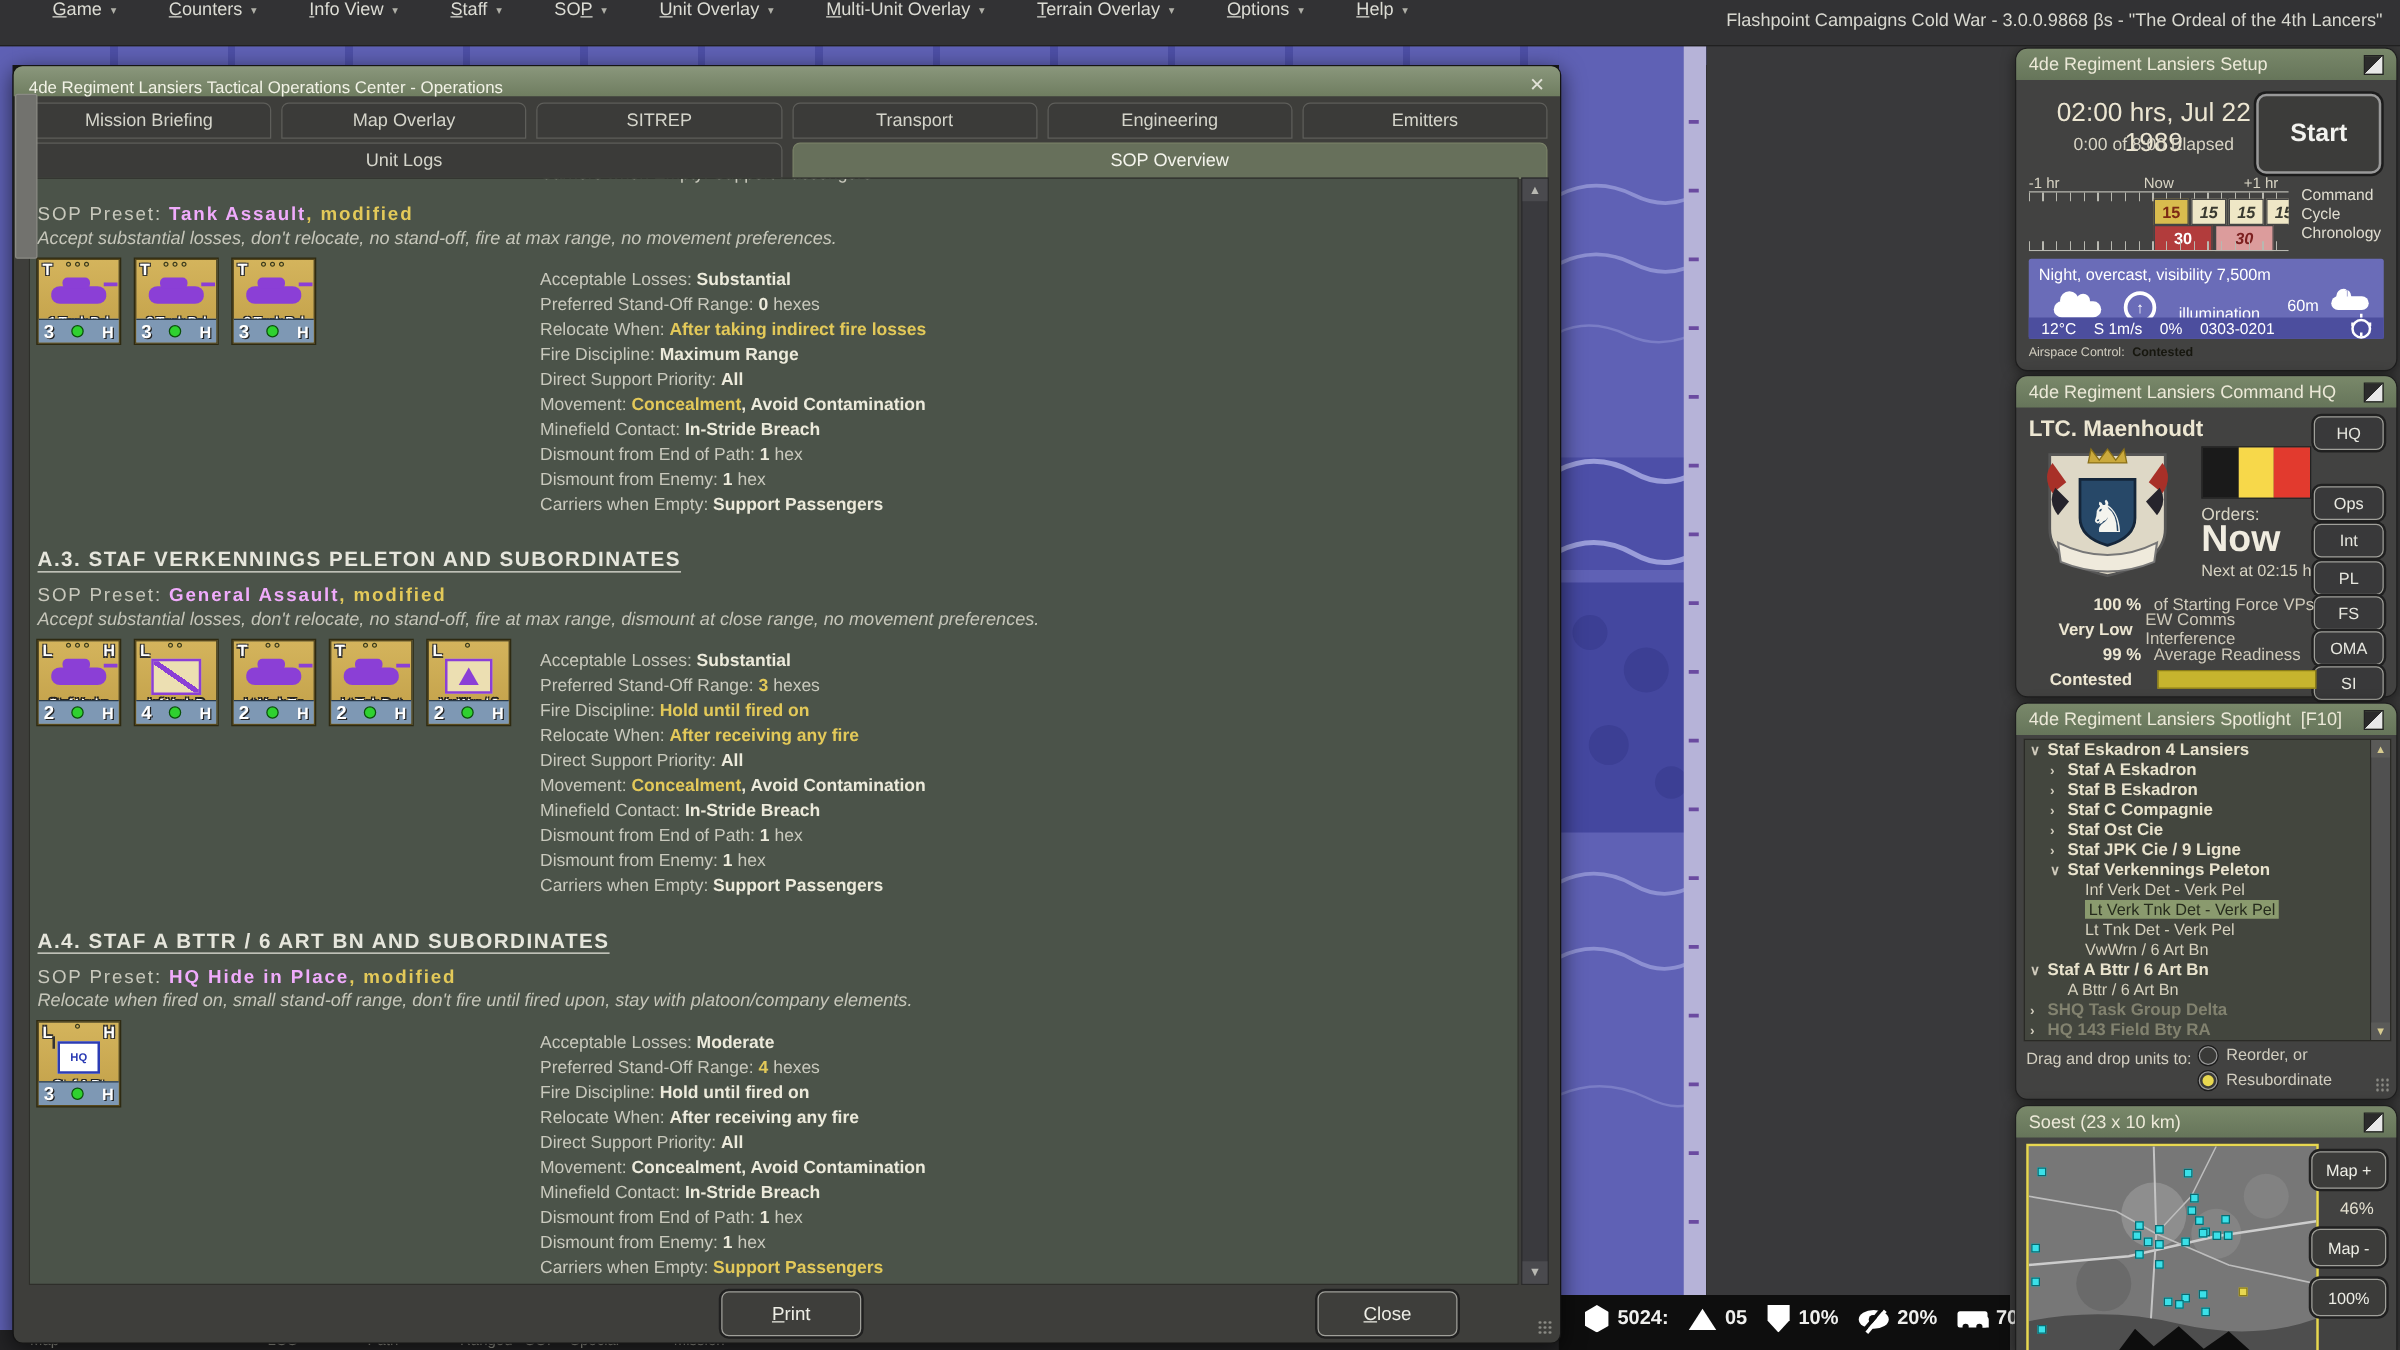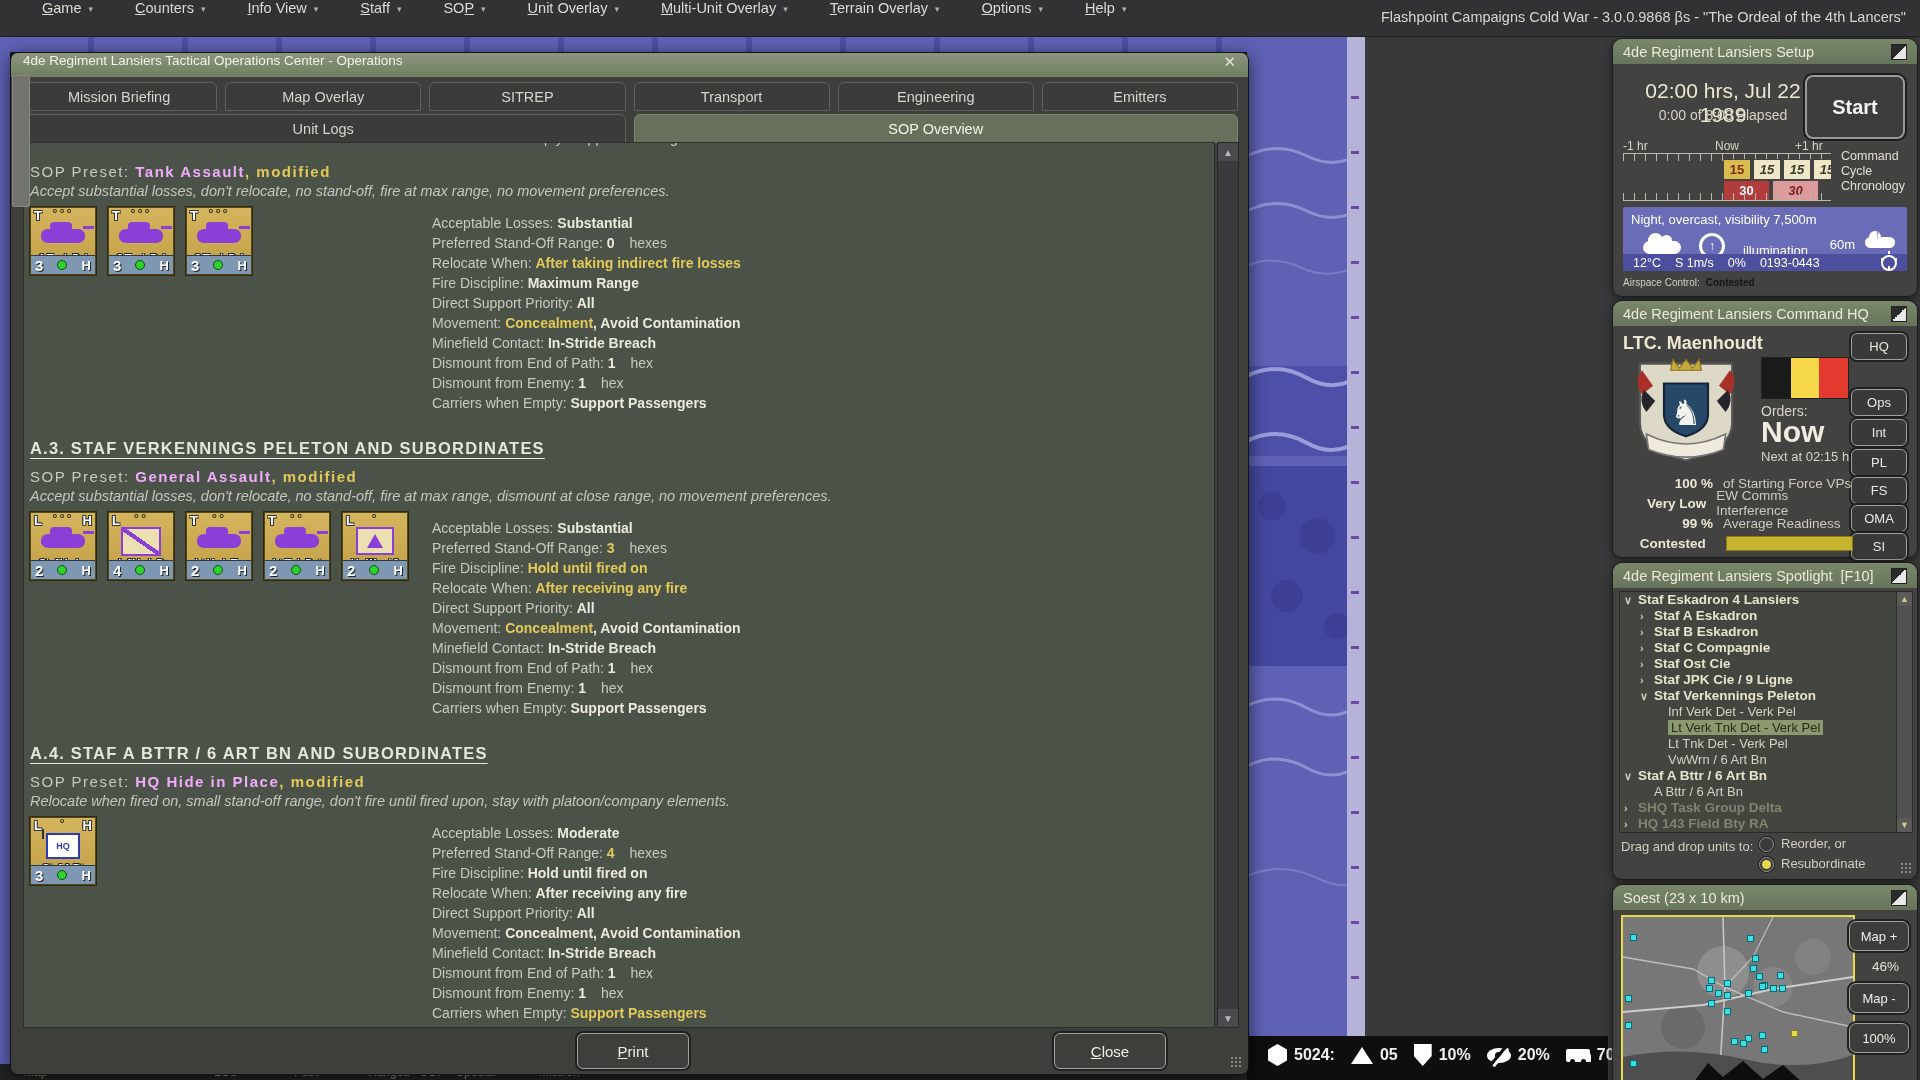--- a/index.html
+++ b/index.html
@@ -37,21 +37,21 @@
   .ic-eye{width:24px;height:15px;background:#fff;border-radius:50%;}
   .ic-eye::before{content:"";position:absolute;left:8px;top:4px;width:7px;height:7px;background:#0e0e0e;border-radius:50%;}
   .ic-eye::after{content:"";position:absolute;left:10px;top:-4px;width:3px;height:23px;background:#0e0e0e;transform:rotate(40deg);box-shadow:3px 0 0 #fff;}
   .ic-truck{width:24px;height:13px;background:#fff;border-radius:2px;}
   .ic-truck::before{content:"";position:absolute;right:-1px;top:4px;width:8px;height:9px;background:#fff;border-radius:2px 3px 0 0;}
   .ic-truck::after{content:"";position:absolute;left:4px;bottom:-2px;width:5px;height:5px;border-radius:50%;background:#0e0e0e;box-shadow:11px 0 0 #0e0e0e;}
   
   .dialog{position:absolute;left:10px;top:52px;width:1237px;height:1021px;background:#3e3e3b;
           border:1px solid #141414;border-radius:8px;box-shadow:0 4px 18px rgba(0,0,0,.6);z-index:10;}
   .dtitle{height:24px;background:linear-gradient(#8a977c,#6f7d60);border-radius:7px 7px 0 0;
-          display:flex;align-items:flex-start;padding:0 12px;color:#f2f2e6;font-size:13.5px;}
+          display:flex;align-items:flex-end;padding:0 12px;color:#f2f2e6;font-size:13.5px;}
   .dclose{margin-left:auto;color:#e2e2d8;font-size:15px;cursor:default;}
   .tabrow{display:flex;gap:8px;margin:5px 10px 0 10px;}
   .tab{flex:1;height:27px;background:#3b3b39;border:1px solid #5e5e5a;border-radius:6px 6px 0 0;
        color:#d5d5cb;font-size:14.5px;display:flex;align-items:center;justify-content:center;}
   .tabrow2{margin-top:3px;}
   .tab.active{background:#67705b;border-color:#7a8268;color:#f4f4ec;}
   .content{position:absolute;left:12px;top:89px;width:1190px;height:884px;background:#4b5349;
            border:1px solid #2e2e2a;overflow:hidden;color:#c9c9bd;}
   .vscroll{position:absolute;left:1206px;top:89px;width:20px;height:884px;background:#3a3a3e;border:1px solid #2a2a2a;}
   .varrow{height:18px;background:#4a4a4e;color:#b8b8b2;font-size:10px;display:flex;align-items:center;justify-content:center;}
@@ -68,21 +68,21 @@
   .preset-line{font-size:15px;letter-spacing:1.5px;color:#c9c9bd;margin-bottom:3px;}
   .preset-line .pname{font-weight:bold;color:#f0abfc;}
   .preset-line .pmod{font-weight:bold;color:#e3c959;}
   .desc{font-size:14.5px;font-style:italic;color:#c6c6ba;margin-bottom:8px;}
   .srow{display:flex;}
   .counters{width:402px;flex:none;display:flex;gap:12px;align-items:flex-start;}
   .props{flex:1;padding-top:6px;}
   .prow{font-size:14px;line-height:20px;color:#c9c9bd;}
   .pv{font-weight:bold;color:#eceadb;}
   .pv.y{color:#e3c959;}
-  .pv.n{font-weight:normal;color:#c9c9bd;margin-left:11px;}
+  .pv.n{font-weight:normal;color:#c9c9bd;}
   
   .counter{width:64px;height:66px;background:linear-gradient(#d4b45c,#c19f48);border:1px solid #57481c;
            box-shadow:0 0 0 1px #2e2a12;position:relative;flex:none;}
   .ctl{position:absolute;left:3px;top:0px;font-size:13px;font-weight:bold;color:#fff;
        text-shadow:1px 1px 0 #333,-1px -1px 0 #333,1px -1px 0 #333,-1px 1px 0 #333;}
   .ctr{position:absolute;right:3px;top:0px;font-size:13px;font-weight:bold;color:#fff;
        text-shadow:1px 1px 0 #333,-1px -1px 0 #333,1px -1px 0 #333,-1px 1px 0 #333;}
   .cdots{position:absolute;left:50%;transform:translateX(-50%);top:-2px;font-size:13px;font-weight:bold;
          color:#3c3c1c;letter-spacing:2px;}
   .csym{position:absolute;left:0;right:0;top:14px;height:28px;display:flex;align-items:center;justify-content:center;}
@@ -669,21 +669,21 @@
       <span class="wcloud"></span>
       <span class="wdir">↑</span>
       <span class="willum">illumination</span>
       <span class="wceil">60m</span>
       <span class="ceilcloud"></span>
     </div>
     <div class="wstrip">
       <span>12°C</span>
       <span>S 1m/s</span>
       <span>0%</span>
-      <span>0193-0443</span>
+      <span>0303-0201</span>
       <span class="dawn"></span>
     </div>
   </div>
   <div class="airspace"><span>Airspace Control:</span><b>Contested</b></div>
 </div>
 
 <div class="panel p-hq">
   <div class="phead">
       <span>4de Regiment Lansiers Command HQ</span>
       <span class="resz"></span>

